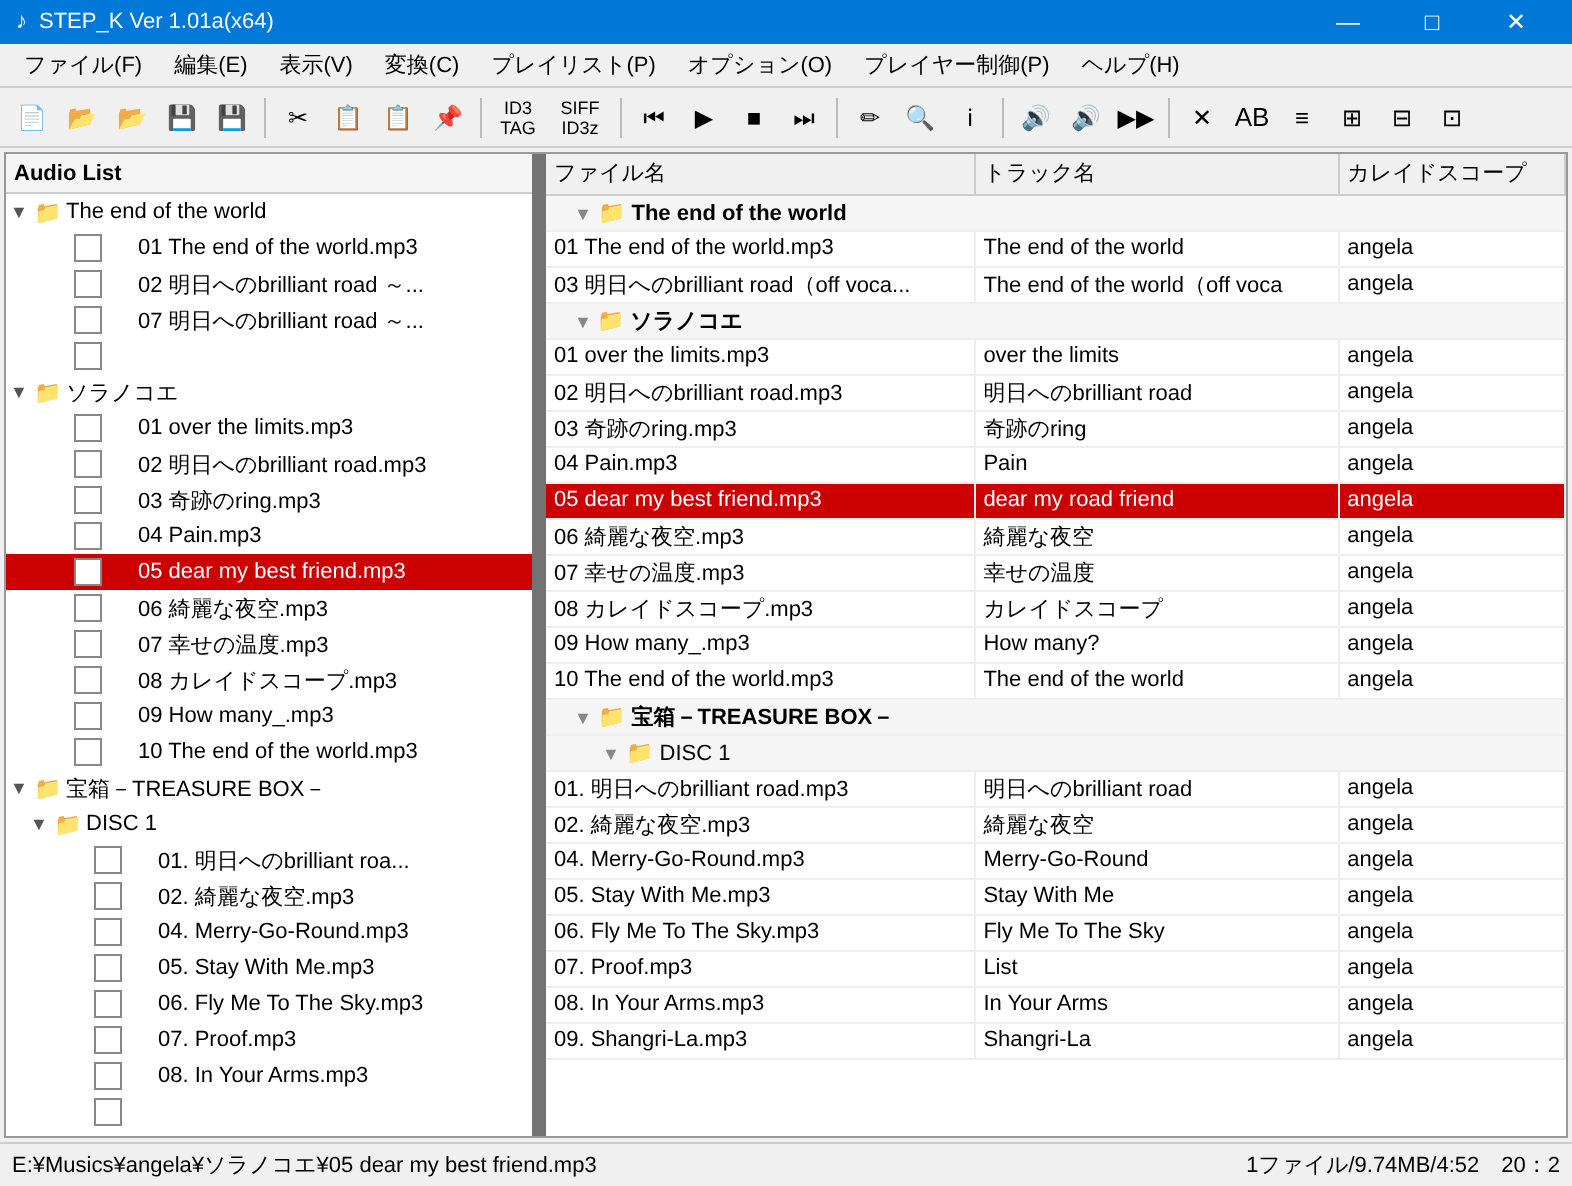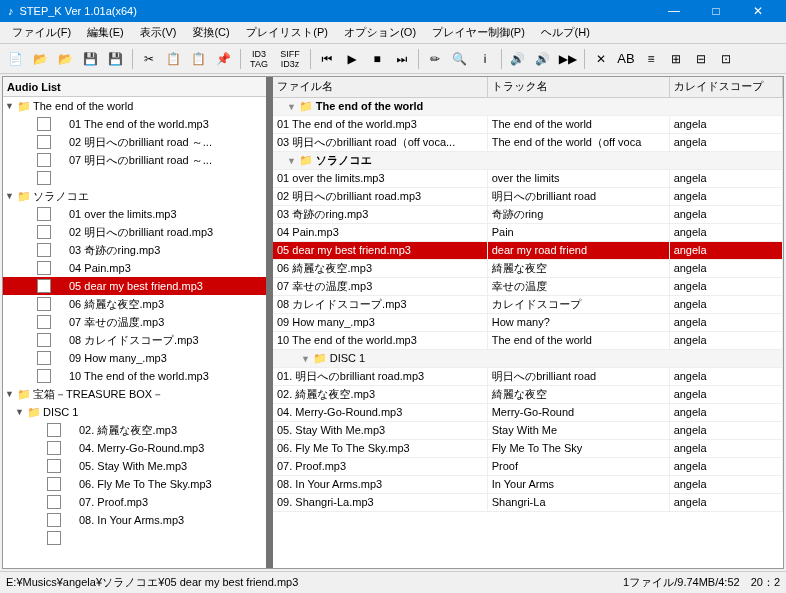--- a/index.html
+++ b/index.html
@@ -358,20 +358,27 @@
             <span style="width:10px;display:inline-block;"></span>
             <span class="tree-expand">▼</span>
             <span class="tree-icon">📁</span>
             <span class="tree-label">DISC 1</span>
           </div>
           <div class="tree-row">
             <span style="width:30px;display:inline-block;"></span>
             <span style="width:12px;display:inline-block;"></span>
             <span class="tree-check"></span>
             <span style="width:16px;display:inline-block;"></span>
+            <span class="tree-label">01. 明日へのbrilliant roa...</span>
+          </div>
+          <div class="tree-row">
+            <span style="width:30px;display:inline-block;"></span>
+            <span style="width:12px;display:inline-block;"></span>
+            <span class="tree-check"></span>
+            <span style="width:16px;display:inline-block;"></span>
             <span class="tree-label">02. 綺麗な夜空.mp3</span>
           </div>
           <div class="tree-row">
             <span style="width:30px;display:inline-block;"></span>
             <span style="width:12px;display:inline-block;"></span>
             <span class="tree-check"></span>
             <span style="width:16px;display:inline-block;"></span>
             <span class="tree-label">04. Merry-Go-Round.mp3</span>
           </div>
           <div class="tree-row">
@@ -429,21 +436,21 @@
               <td>01 The end of the world.mp3</td>
               <td>The end of the world</td>
               <td>angela</td>
             </tr>
             <tr class="row-normal">
               <td>03 明日へのbrilliant road（off voca...</td>
               <td>The end of the world（off voca</td>
               <td>angela</td>
             </tr>
             <tr>
-              <td colspan="3" style="background: rgb(245, 245, 245); font-weight: bold; padding-left: 14px;"><span style="color:#888;font-size:9px;">▼</span> <span style="color:#888;">📁</span> ソラノコエ</td>
+              <td colspan="3" style="background: rgb(245, 245, 245); font-weight: bold; padding-left: 14px; font-family: Liberation Serif, serif;"><span style="color:#888;font-size:9px;">▼</span> <span style="color:#888;">📁</span> ソラノコエ</td>
             </tr>
             <tr class="row-normal">
               <td>01 over the limits.mp3</td>
               <td>over the limits</td>
               <td>angela</td>
             </tr>
             <tr class="row-normal">
               <td>02 明日へのbrilliant road.mp3</td>
               <td>明日へのbrilliant road</td>
               <td>angela</td>
@@ -482,20 +489,23 @@
               <td>09 How many_.mp3</td>
               <td>How many?</td>
               <td>angela</td>
             </tr>
             <tr class="row-normal">
               <td>10 The end of the world.mp3</td>
               <td>The end of the world</td>
               <td>angela</td>
             </tr>
             <tr>
+              <td colspan="3" style="background: rgb(245, 245, 245); font-weight: bold; padding-left: 14px;"><span style="color:#888;font-size:9px;">▼</span> <span style="color:#888;">📁</span> 宝箱－TREASURE BOX－</td>
+            </tr>
+            <tr>
               <td colspan="3" style="background: rgb(245, 245, 245); padding-left: 28px;"><span style="color:#888;font-size:9px;">▼</span> <span style="color:#888;">📁</span> DISC 1</td>
             </tr>
             <tr class="row-normal">
               <td>01. 明日へのbrilliant road.mp3</td>
               <td>明日へのbrilliant road</td>
               <td>angela</td>
             </tr>
             <tr class="row-normal">
               <td>02. 綺麗な夜空.mp3</td>
               <td>綺麗な夜空</td>
@@ -511,21 +521,21 @@
               <td>Stay With Me</td>
               <td>angela</td>
             </tr>
             <tr class="row-normal">
               <td>06. Fly Me To The Sky.mp3</td>
               <td>Fly Me To The Sky</td>
               <td>angela</td>
             </tr>
             <tr class="row-normal">
               <td>07. Proof.mp3</td>
-              <td>Proof</td>
+              <td>List</td>
               <td>angela</td>
             </tr>
             <tr class="row-normal">
               <td>08. In Your Arms.mp3</td>
               <td>In Your Arms</td>
               <td>angela</td>
             </tr>
             <tr class="row-normal">
               <td>09. Shangri-La.mp3</td>
               <td>Shangri-La</td>

